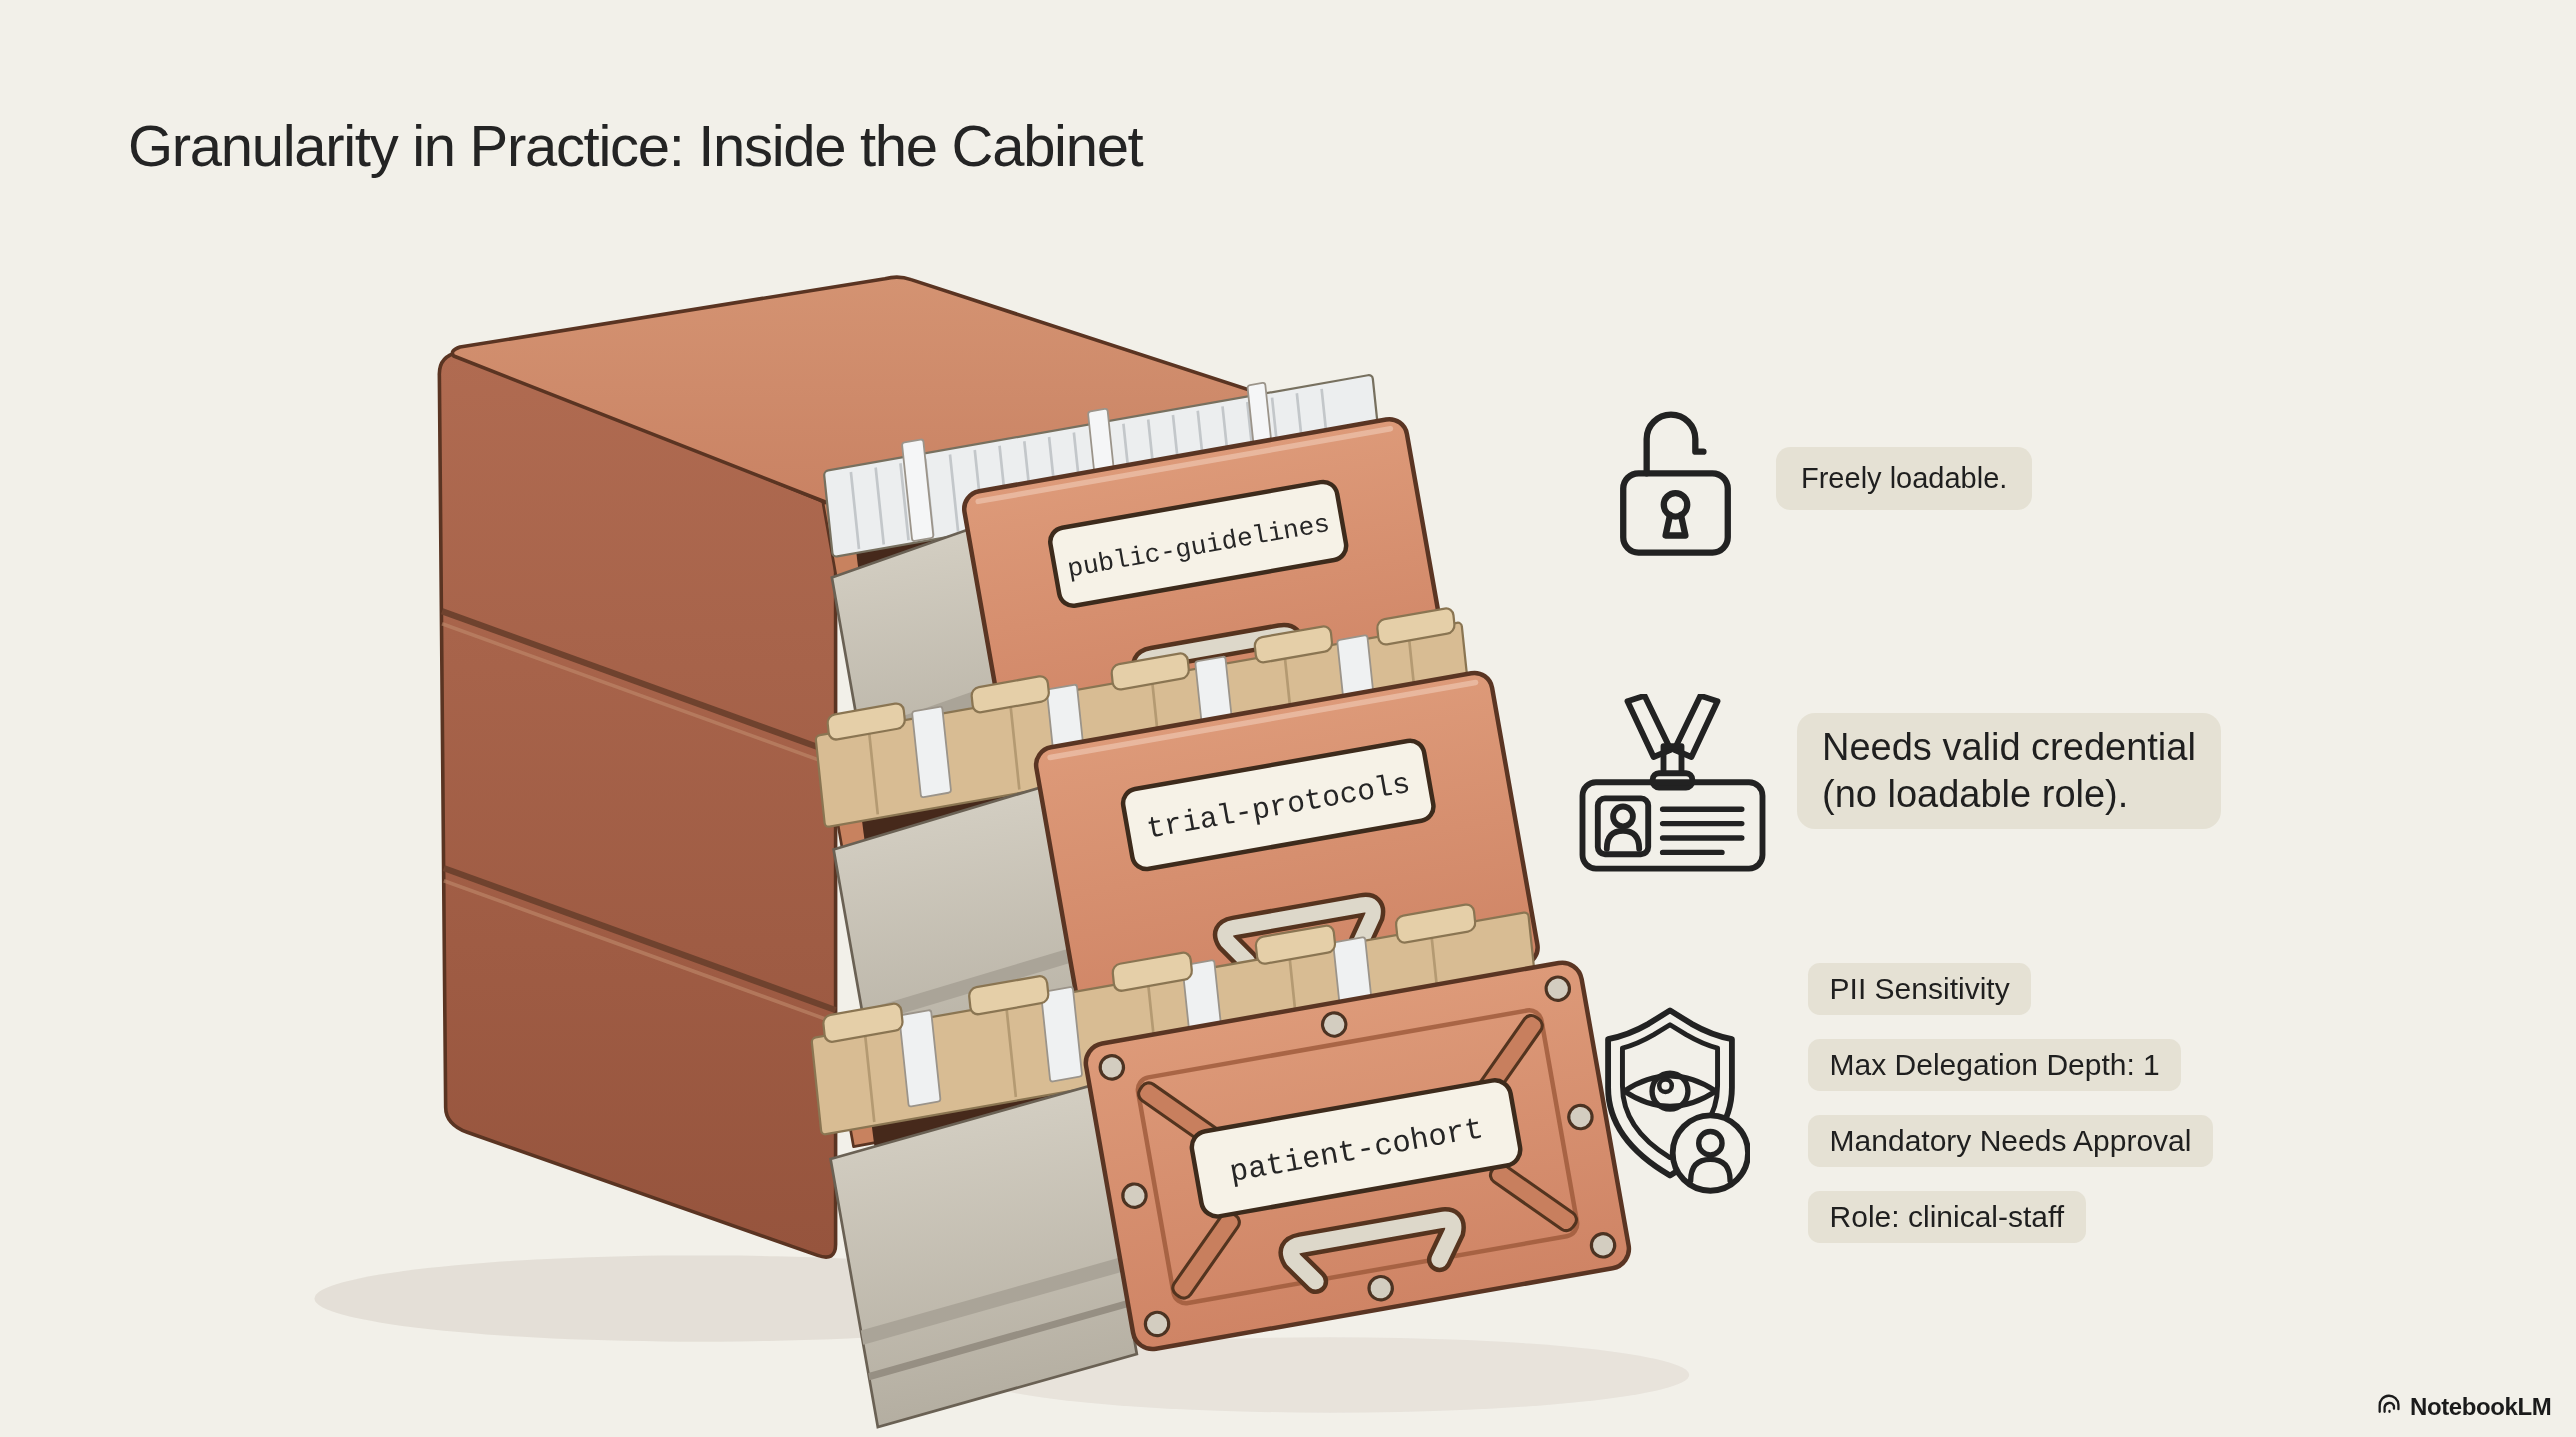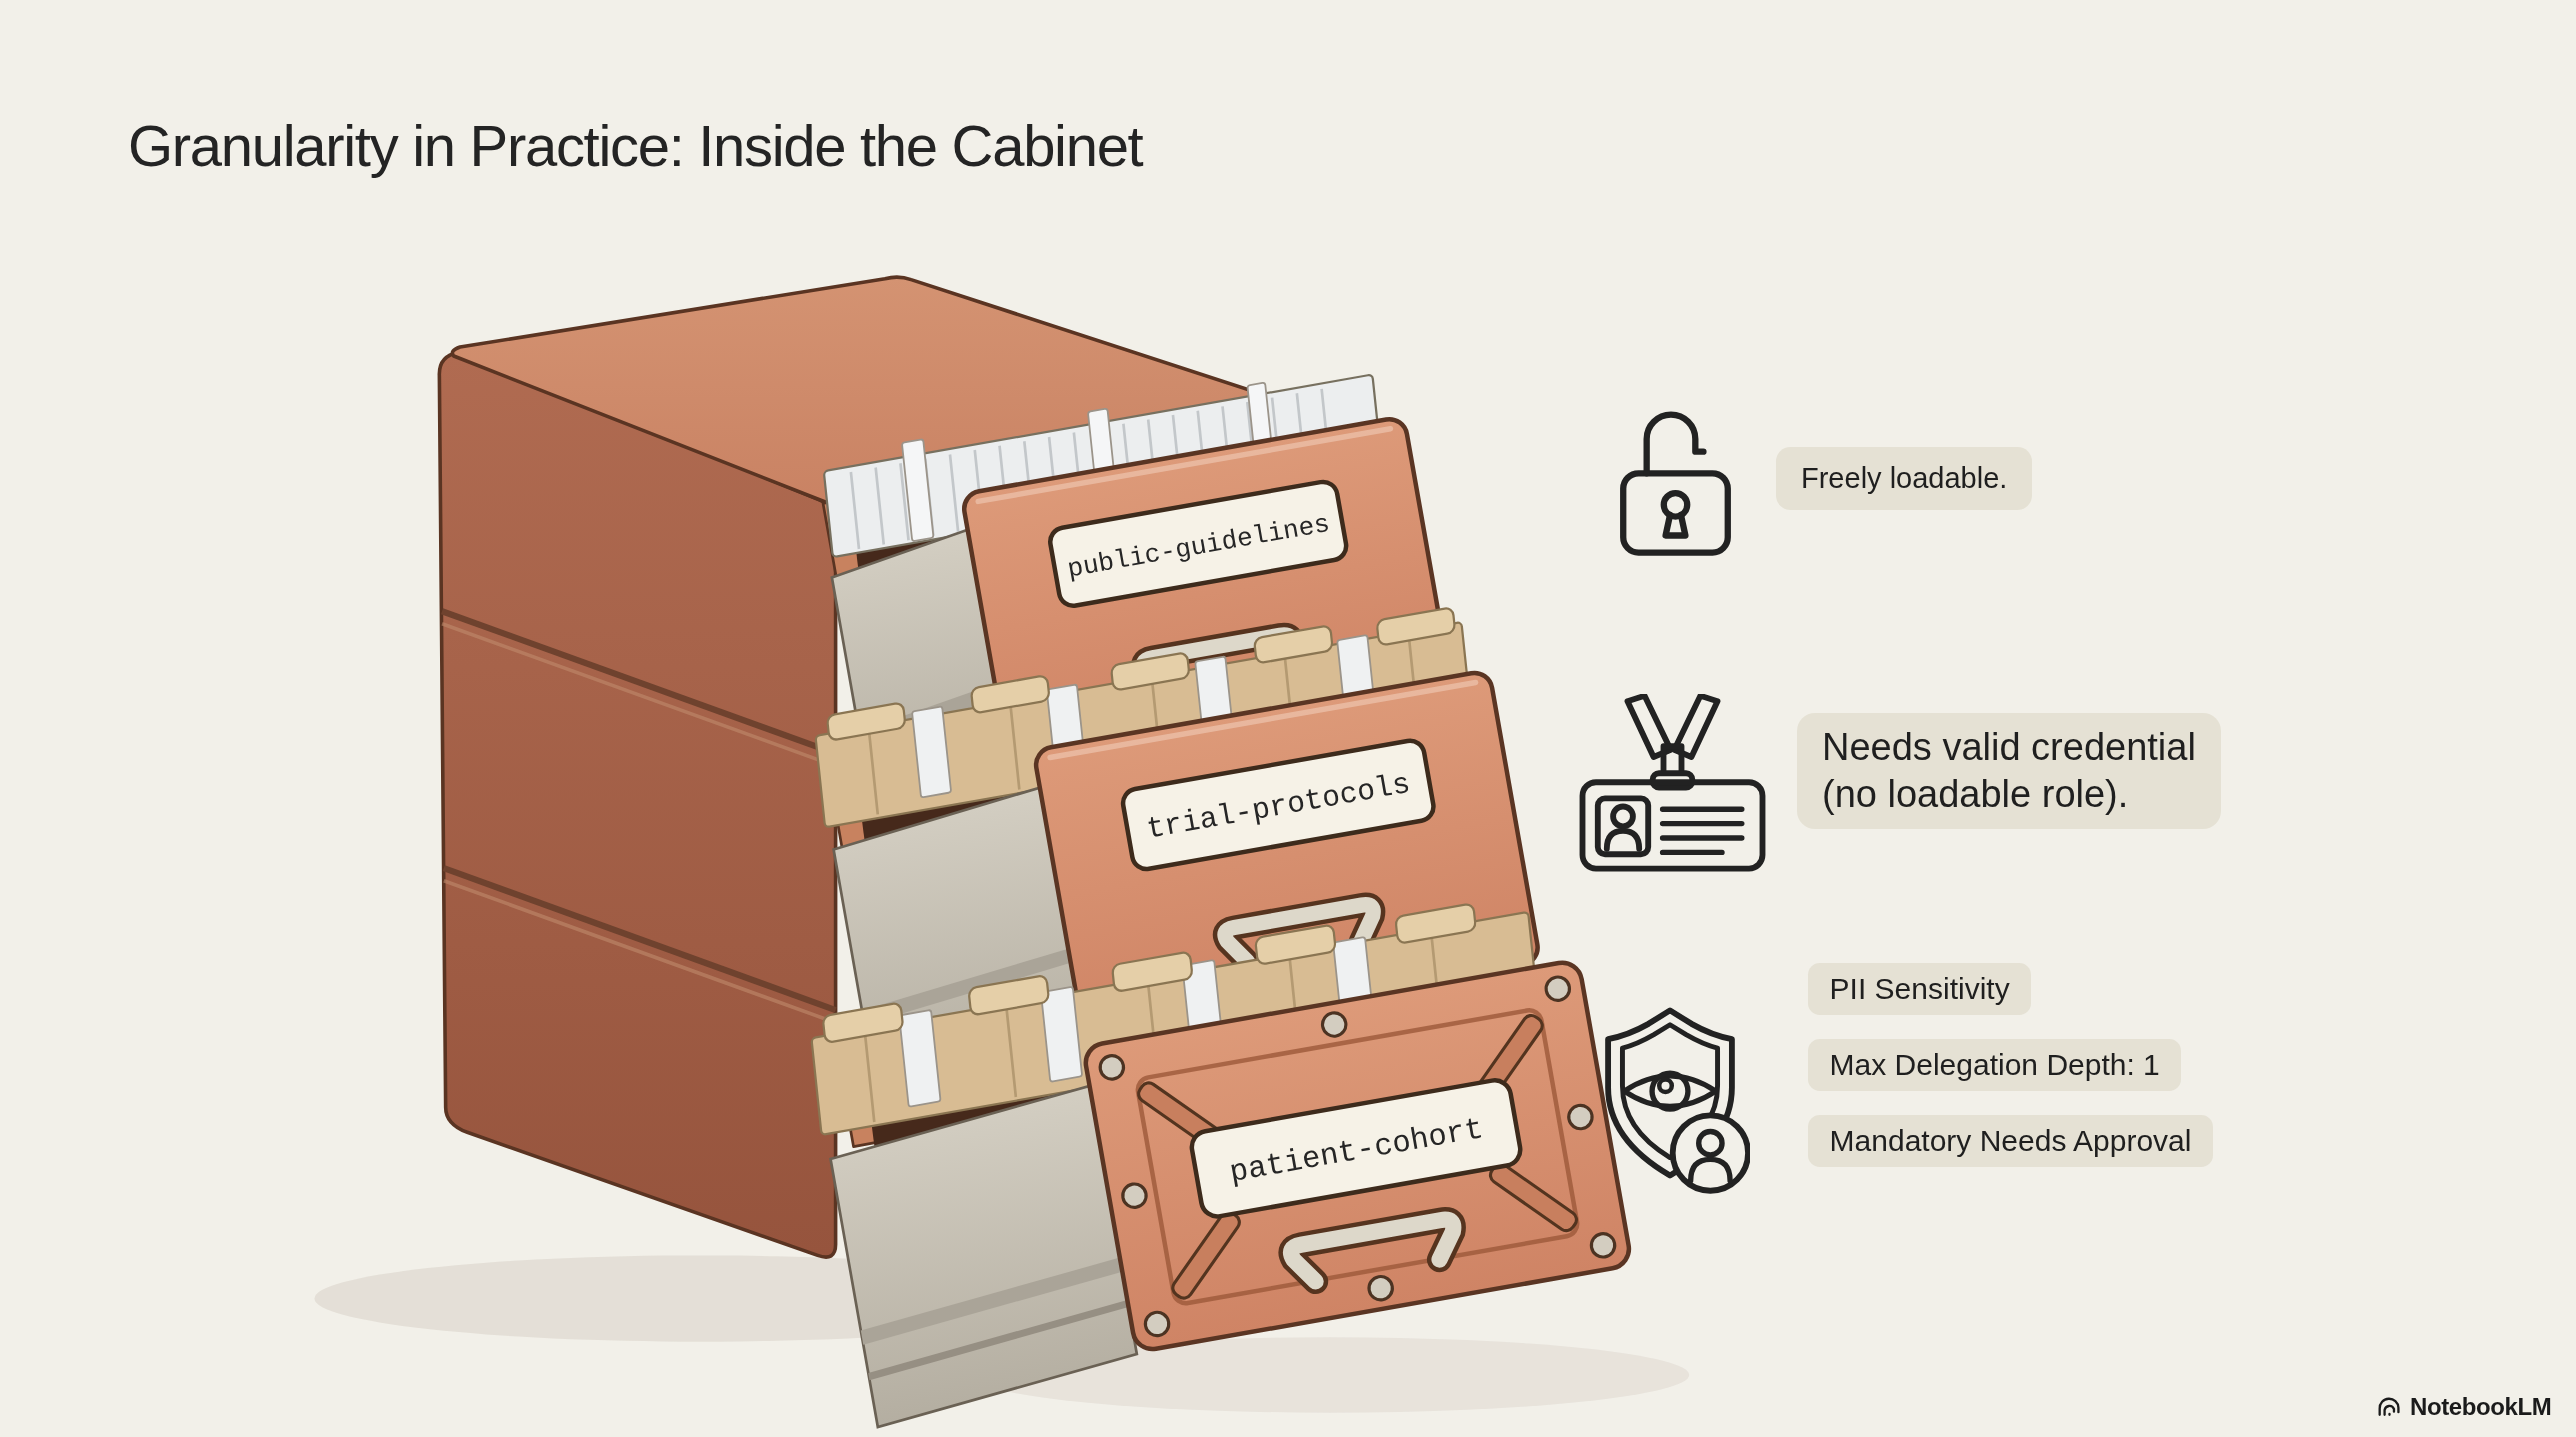--- a/index.html
+++ b/index.html
@@ -19,21 +19,21 @@
   }
   .pill.multiline{
     height:auto;line-height:47px;font-size:38px;padding:10.8px 25px;border-radius:18px;
   }
   .pill-col{position:absolute;display:flex;flex-direction:column;align-items:flex-start;}
   .pill-col .pill{
     position:static;height:52px;line-height:52px;font-size:30px;
     padding:0 21.6px;border-radius:11.7px;margin-bottom:24px;
   }
   .watermark{
-    position:absolute;left:2377px;top:1393px;display:flex;align-items:center;gap:8px;
+    position:absolute;left:2377px;top:1393px;display:flex;align-items:flex-start;gap:8px;
   }
   .watermark .wm-text{font-size:24px;font-weight:700;color:#1b1b1b;letter-spacing:-0.4px;}
   .mono-label{font-family:"Liberation Mono",monospace;}
 </style>
 </head>
 <body>
 
 <div class="canvas">
 
   <h1 class="page-title">Granularity in Practice: Inside the Cabinet</h1>
@@ -225,20 +225,21 @@
       <circle cx="84" cy="90" r="7" stroke-width="5"></circle>
       <circle cx="134" cy="165" r="42" fill="#f2f0e9"></circle>
       <circle cx="134" cy="154" r="13" stroke-width="6"></circle>
       <path d="M 112,196 Q 112,172 134,172 Q 156,172 156,196" stroke-width="6"></path>
     </svg>
   </div>
   <div class="pill-col" style="left:1808px;top:963px;">
     <div class="pill">PII Sensitivity</div>
     <div class="pill">Max Delegation Depth: 1</div>
     <div class="pill">Mandatory Needs Approval</div>
+    <div class="pill">Role: clinical-staff</div>
   </div>
 
   <div class="watermark">
     <span style="display:inline-flex;">
       <svg width="25" height="21.6" viewBox="0 0 28 24" fill="none" stroke="#1b1b1b" stroke-width="2.6" stroke-linecap="round">
         <path d="M 3,21 V 14 A 10.5,10.5 0 0 1 24,13 v 5"></path>
         <path d="M 8.5,21 V 15.5 A 5.5,5.5 0 0 1 19,14.5 v 3"></path>
         <path d="M 14,21 v -1"></path>
       </svg>
     </span>

